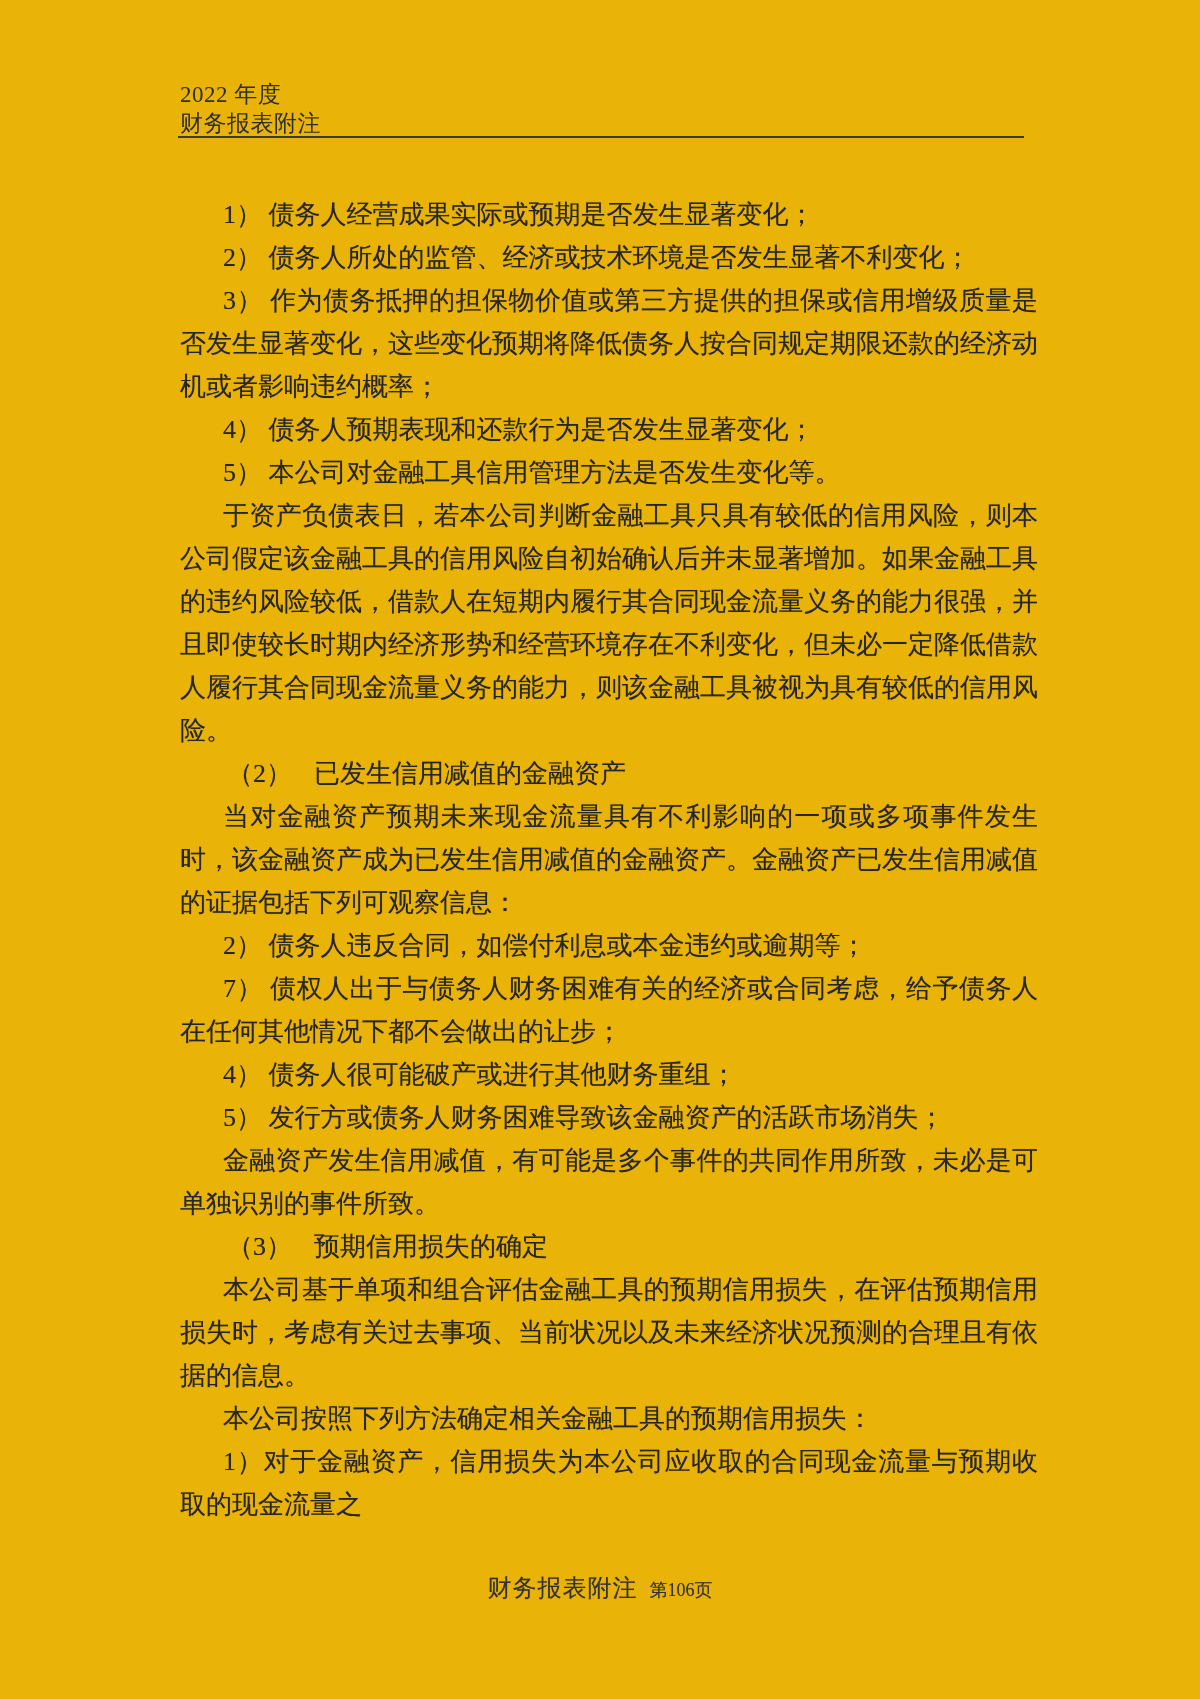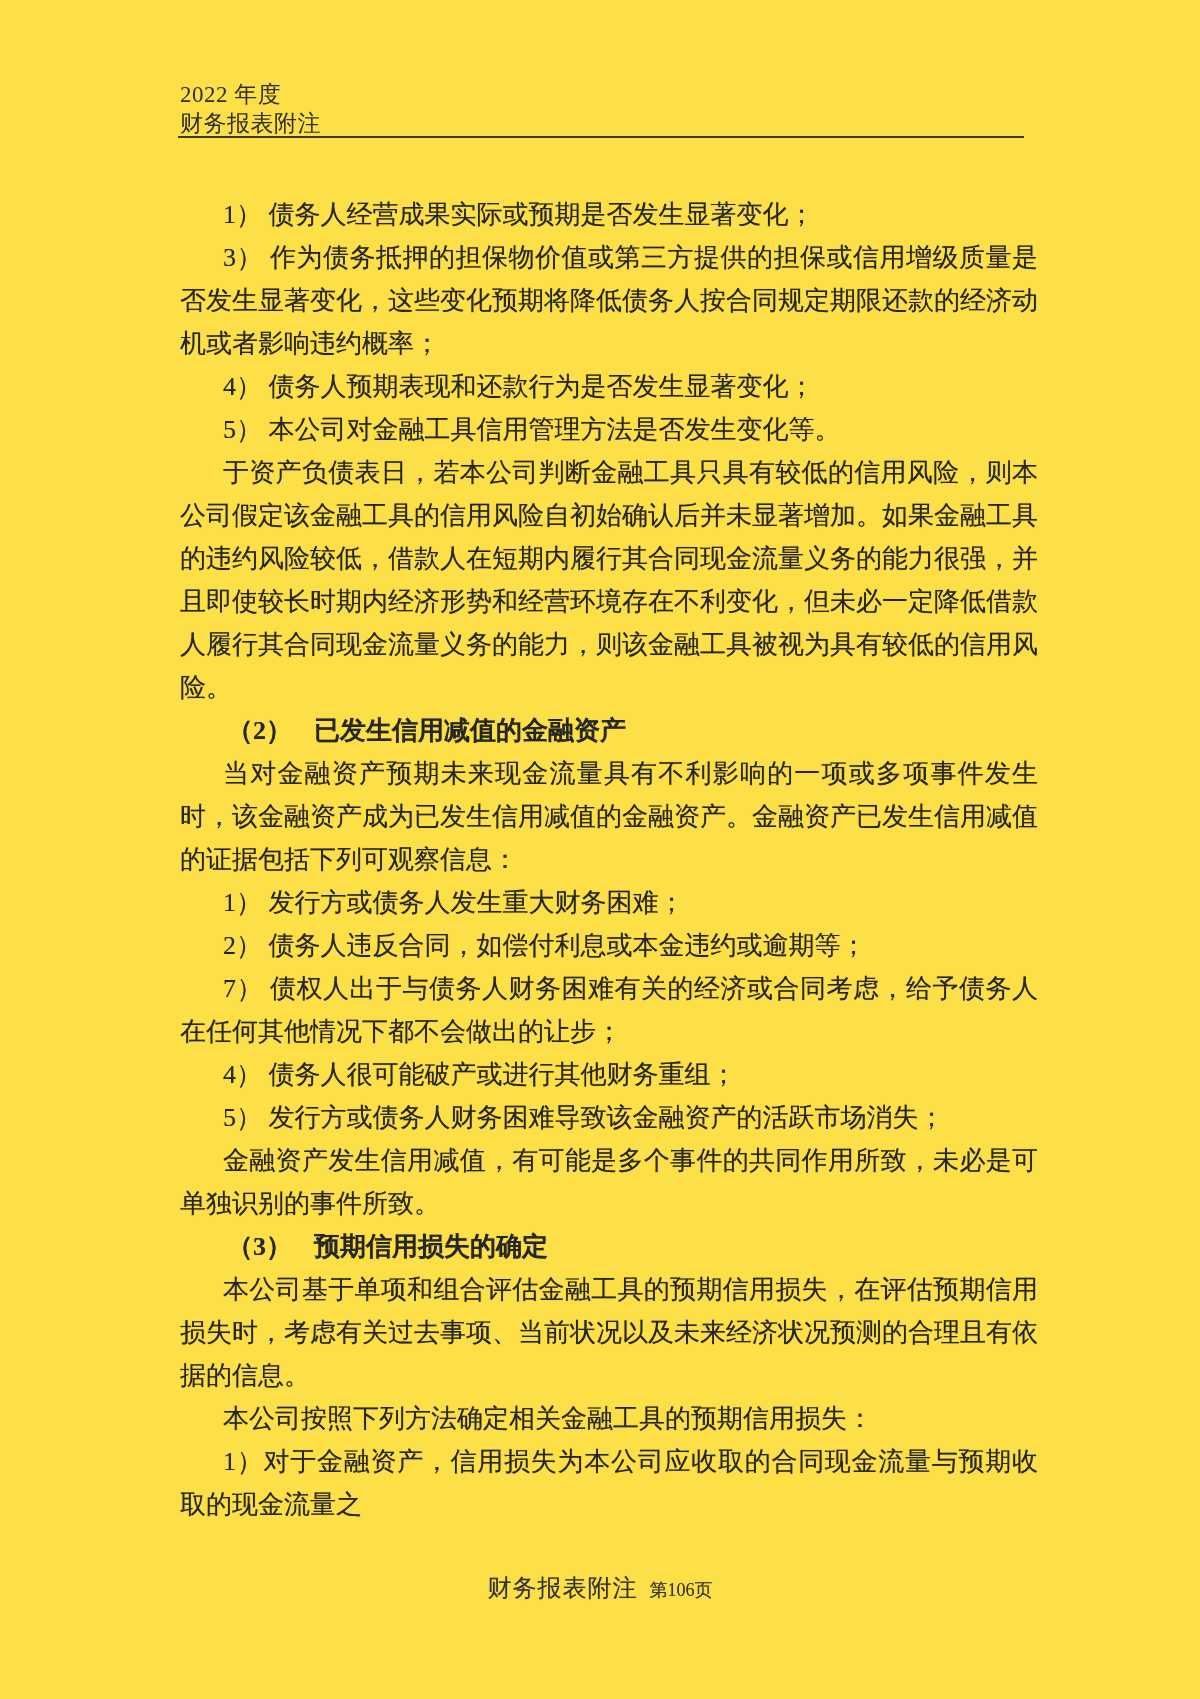--- a/index.html
+++ b/index.html
@@ -5,21 +5,21 @@
   html,body { margin:0; padding:0; }
   body {
     font-family: "Liberation Serif", "DejaVu Serif", serif;
     background:#e8e8e8;
   }
   .page {
     position:relative;
     width:1200px;
     height:1699px;
     margin:0 auto;
-    background:#fde047;
+    background:#eab308;
     overflow:hidden;
     color:#2a2a2a;
   }
   
   .doc-header {
     position:absolute;
     left:180px;
     top:80px;
     font-size:23px;
     line-height:29px;
@@ -44,21 +44,21 @@
     line-height:43px;
     text-align:justify;
     color:#262626;
     text-shadow:0 0 0.7px rgba(40,40,40,0.45);
   }
   .doc-body p {
     margin:0;
     padding:0;
     text-indent:43px;
   }
-  .doc-body p.heading { text-indent:47px;font-weight:bold; }
+  .doc-body p.heading { text-indent:47px; }
   .heading .h-title { margin-left:22px; }
   
   .doc-footer {
     position:absolute;
     left:0;
     top:1572px;
     width:100%;
     text-align:center;
     color:#333;
     text-shadow:0 0 0.7px rgba(40,40,40,0.4);
@@ -72,27 +72,27 @@
 <div class="page">
 
   <div class="doc-header">
     <div>2022 年度</div>
     <div>财务报表附注</div>
   </div>
   <div class="header-rule"></div>
 
   <div class="doc-body">
     <p>1） 债务人经营成果实际或预期是否发生显著变化；</p>
+    <p>2） 债务人所处的监管、经济或技术环境是否发生显著不利变化；</p>
     <p>3） 作为债务抵押的担保物价值或第三方提供的担保或信用增级质量是否发生显著变化，这些变化预期将降低债务人按合同规定期限还款的经济动机或者影响违约概率；</p>
     <p>4） 债务人预期表现和还款行为是否发生显著变化；</p>
     <p>5） 本公司对金融工具信用管理方法是否发生变化等。</p>
     <p>于资产负债表日，若本公司判断金融工具只具有较低的信用风险，则本公司假定该金融工具的信用风险自初始确认后并未显著增加。如果金融工具的违约风险较低，借款人在短期内履行其合同现金流量义务的能力很强，并且即使较长时期内经济形势和经营环境存在不利变化，但未必一定降低借款人履行其合同现金流量义务的能力，则该金融工具被视为具有较低的信用风险。</p>
     <p class="heading"><span>（2）</span><span class="h-title">已发生信用减值的金融资产</span></p>
     <p>当对金融资产预期未来现金流量具有不利影响的一项或多项事件发生时，该金融资产成为已发生信用减值的金融资产。金融资产已发生信用减值的证据包括下列可观察信息：</p>
-    <p>1） 发行方或债务人发生重大财务困难；</p>
     <p>2） 债务人违反合同，如偿付利息或本金违约或逾期等；</p>
     <p>7） 债权人出于与债务人财务困难有关的经济或合同考虑，给予债务人在任何其他情况下都不会做出的让步；</p>
     <p>4） 债务人很可能破产或进行其他财务重组；</p>
     <p>5） 发行方或债务人财务困难导致该金融资产的活跃市场消失；</p>
     <p>金融资产发生信用减值，有可能是多个事件的共同作用所致，未必是可单独识别的事件所致。</p>
     <p class="heading"><span>（3）</span><span class="h-title">预期信用损失的确定</span></p>
     <p>本公司基于单项和组合评估金融工具的预期信用损失，在评估预期信用损失时，考虑有关过去事项、当前状况以及未来经济状况预测的合理且有依据的信息。</p>
     <p>本公司按照下列方法确定相关金融工具的预期信用损失：</p>
     <p>1）对于金融资产，信用损失为本公司应收取的合同现金流量与预期收取的现金流量之</p>
   </div>

